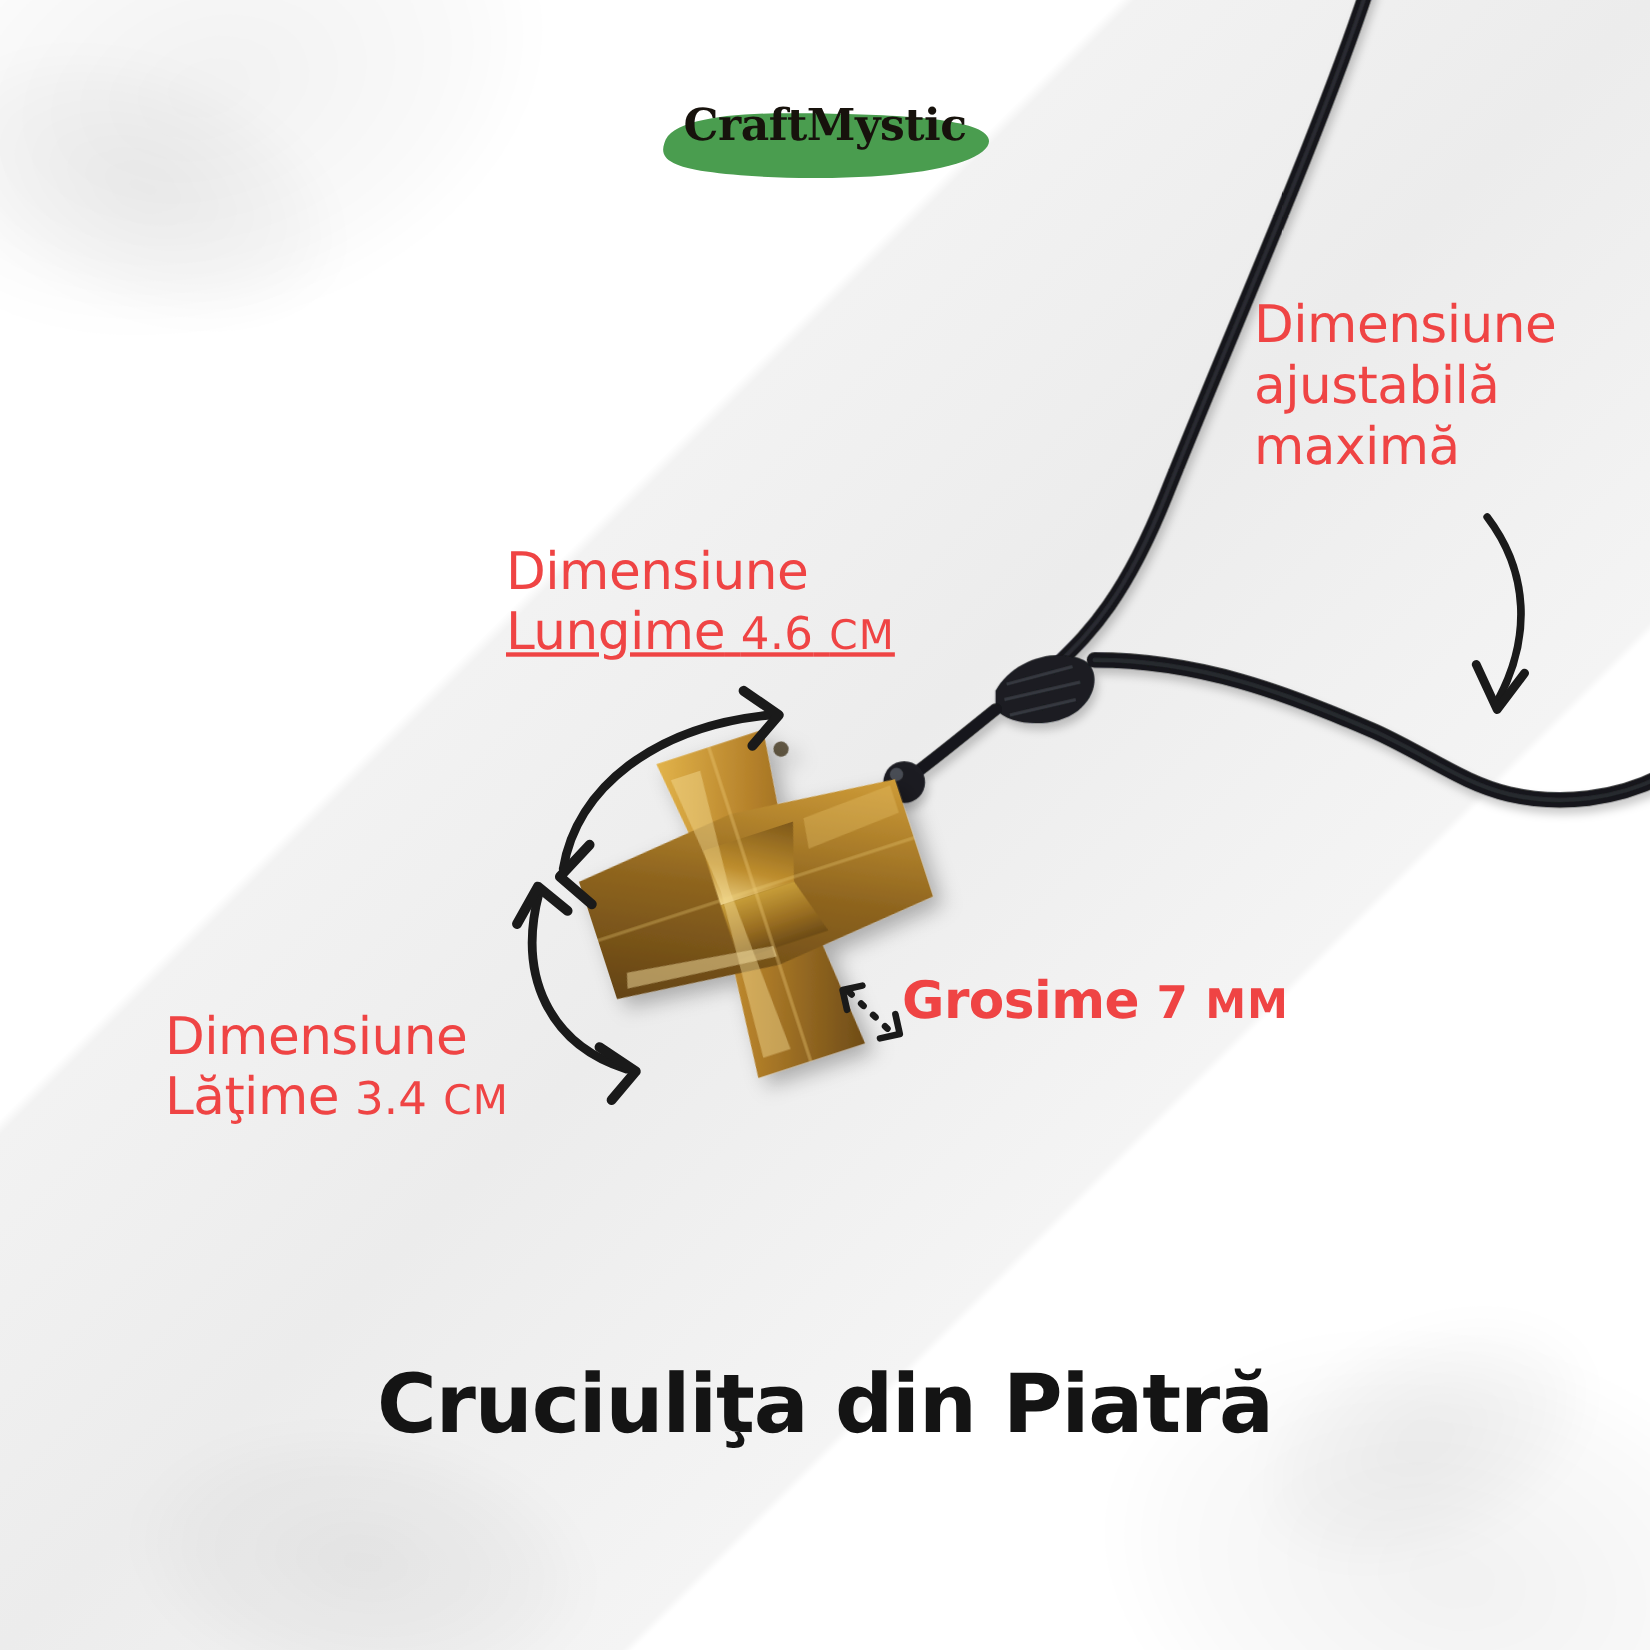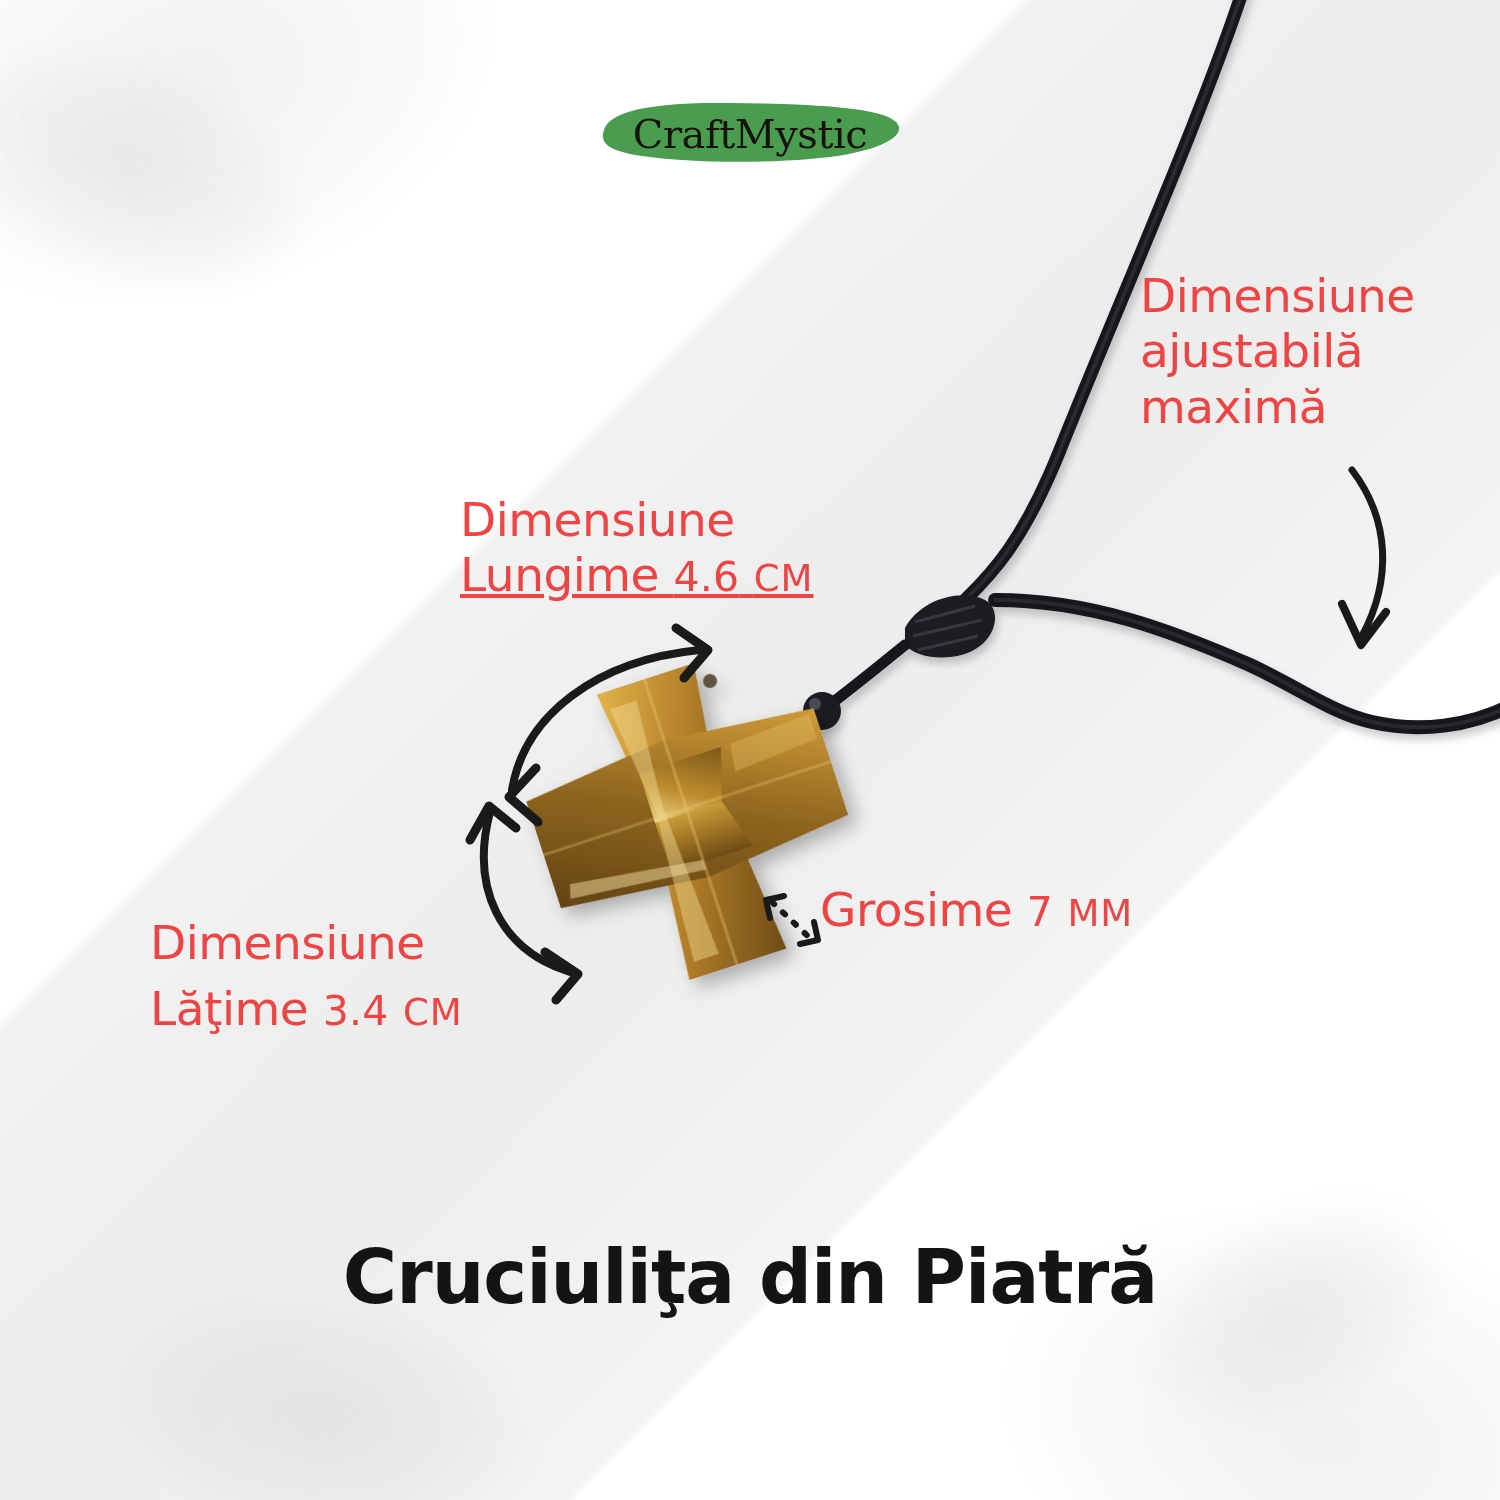--- a/index.html
+++ b/index.html
@@ -61,27 +61,26 @@
     position: absolute;
     left: 0; top: 24px;
     width: 340px; height: 70px;
   }
   .logo-text {
     position: absolute;
     left: 0; top: 0;
     width: 340px;
     text-align: center;
     font-family: "DejaVu Serif", serif;
-    font-weight: normal;
+    font-weight: bold;
     font-size: 40px;
     letter-spacing: -0.5px;
     color: #17120c;
     line-height: 1;
     top: 22px;
-    margin-top: 20px;
   }
 
   
   .callout {
     position: absolute;
     color: #ef4444;
     font-family: "DejaVu Sans", sans-serif;
     line-height: 1.18;
   }
   .callout .big {
@@ -110,20 +109,21 @@
   #callout-width {
     left: 150px;
     top: 915px;
     width: 420px;
   }
   #callout-thickness {
     left: 820px;
     top: 882px;
     width: 420px;
     white-space: nowrap;
+    font-weight: bold;
   }
 
   
   .title {
     position: absolute;
     left: 0;
     top: 1234px;
     width: 1500px;
     text-align: center;
     font-family: "DejaVu Sans", sans-serif;
@@ -261,21 +261,21 @@
     <div class="big">Dimensiune</div>
     <div class="big" style="white-space:nowrap;text-decoration:underline;">
       <span>Lungime</span>
       <span class="small">4.6</span>
       <span class="unit">CM</span>
     </div>
   </div>
 
   <div class="callout" id="callout-width">
     <div class="big">Dimensiune</div>
-    <div class="big" style="white-space:nowrap;margin-top:11px;">
+    <div class="big" style="white-space:nowrap;">
       <span>Lăţime</span>
       <span class="small">3.4</span>
       <span class="unit">CM</span>
     </div>
   </div>
 
   <div class="callout" id="callout-thickness">
     <div class="big">
       <span>Grosime</span>
       <span class="small">7</span>

